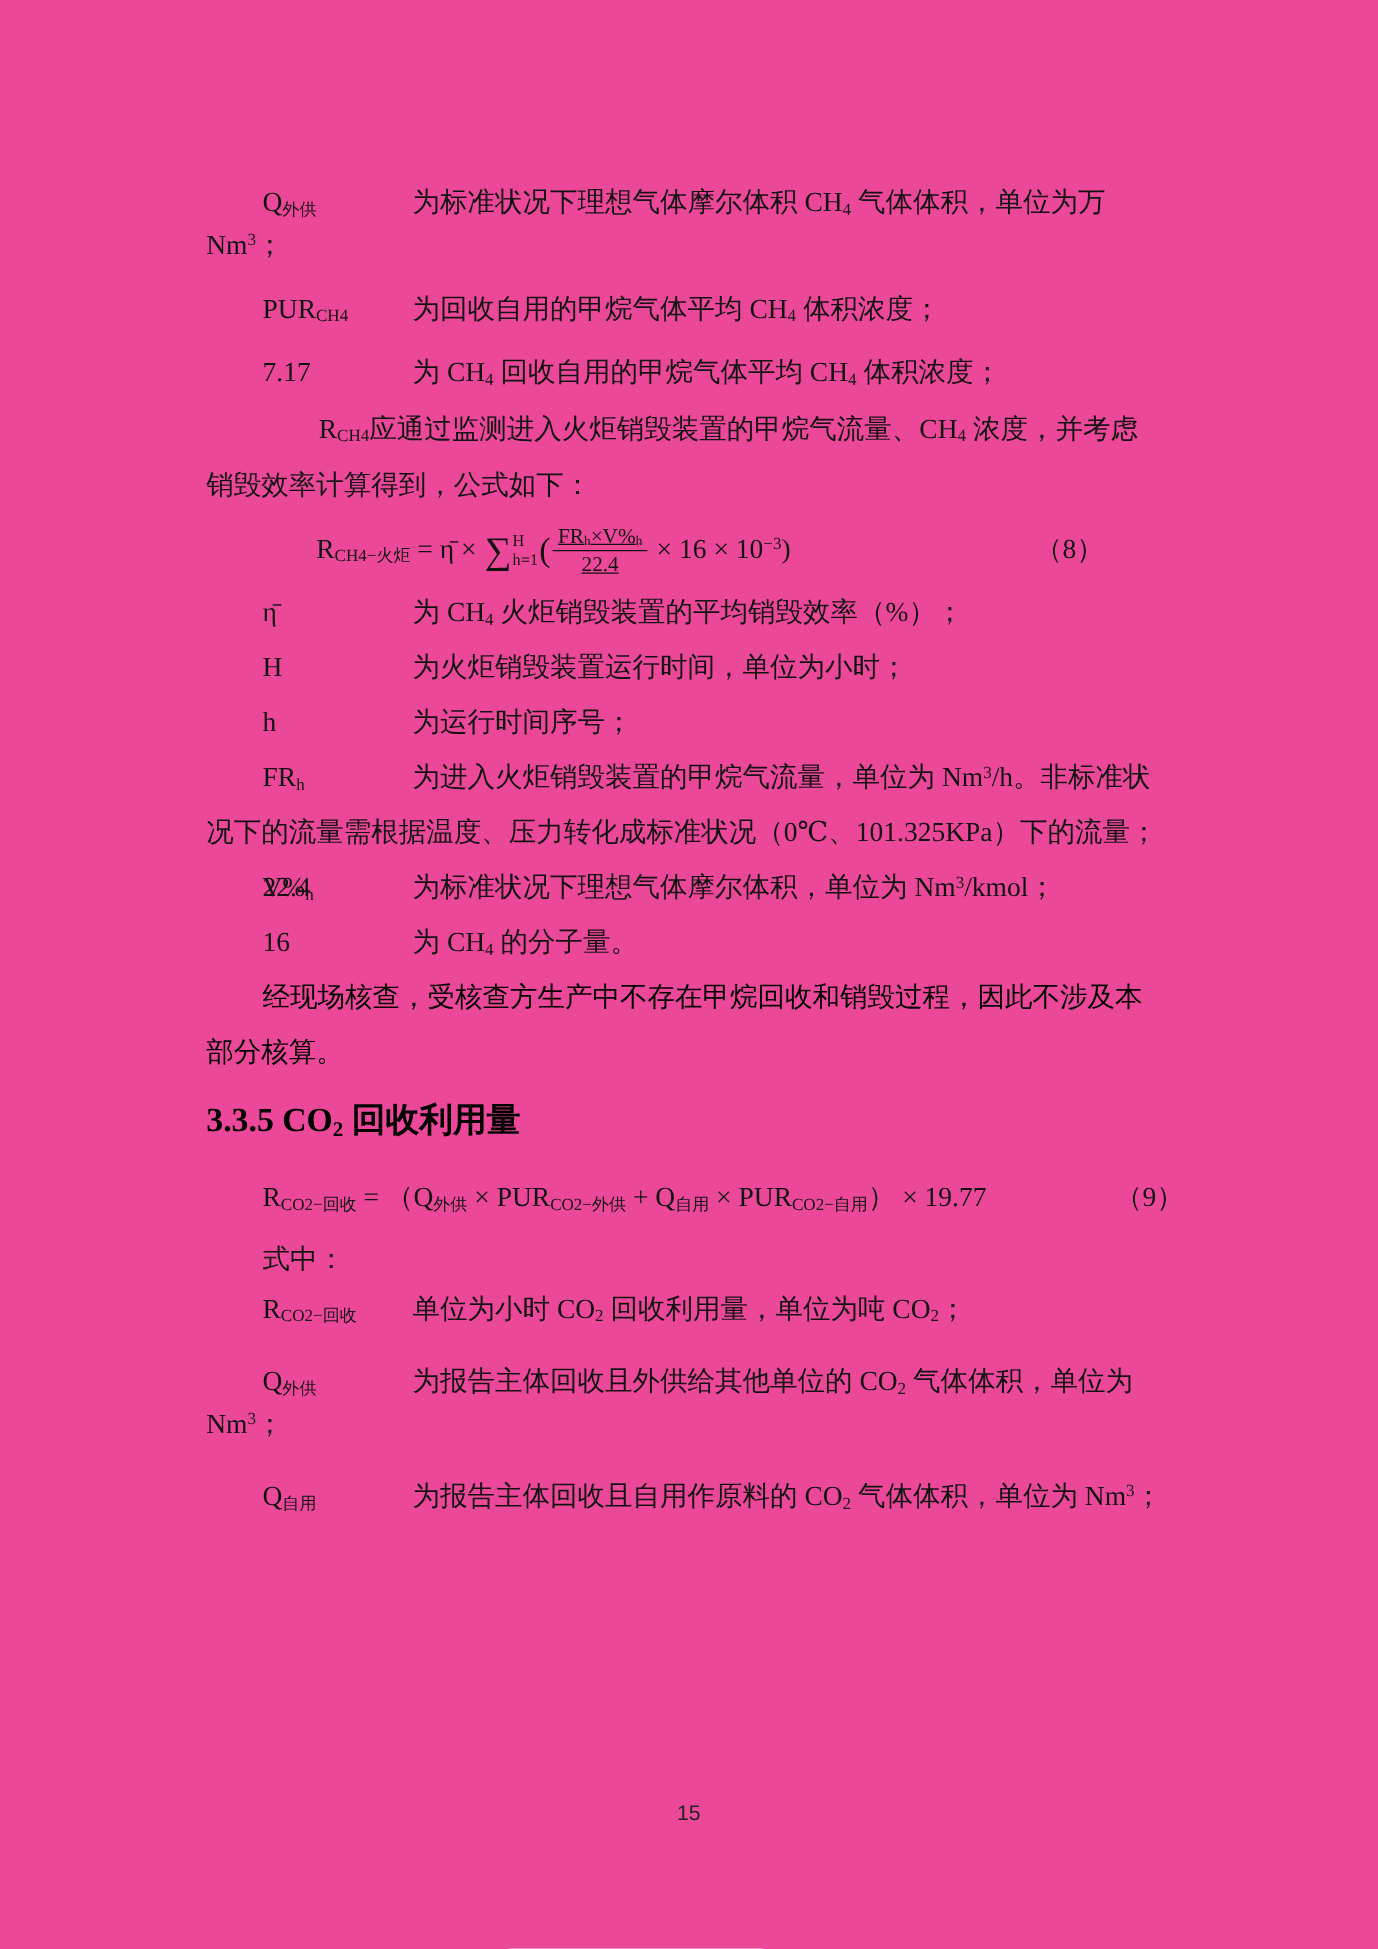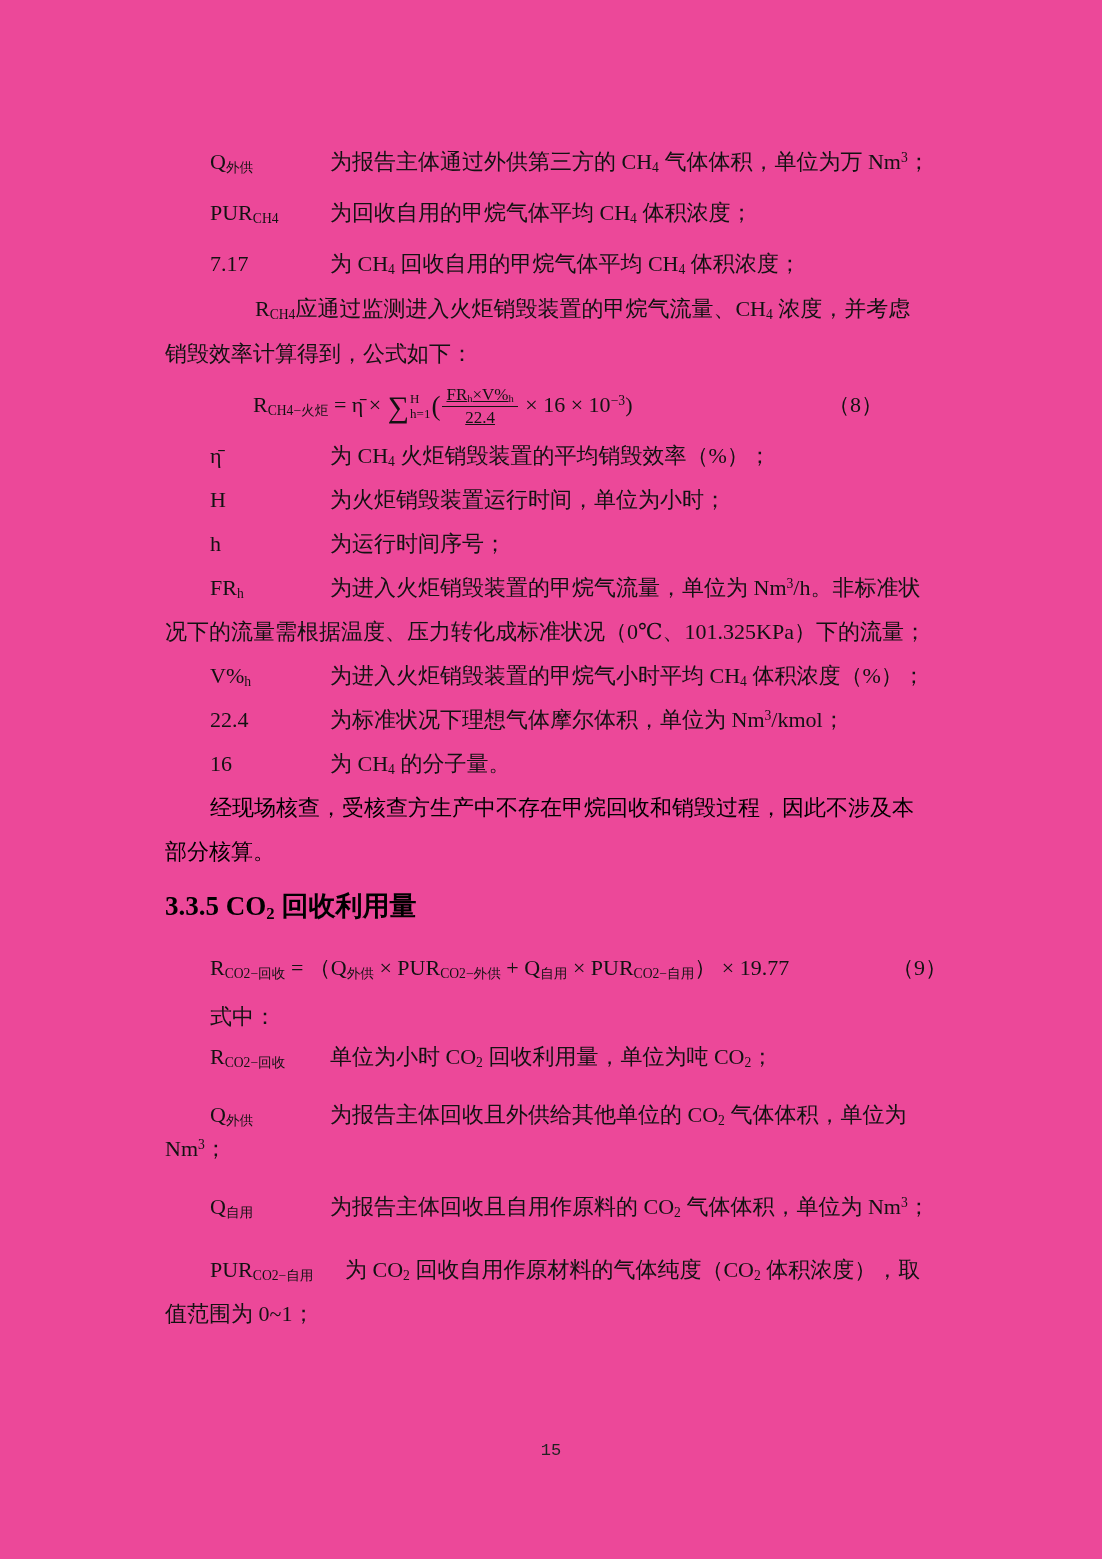--- a/index.html
+++ b/index.html
@@ -46,31 +46,31 @@
   .note { line-height:44px; text-indent:45px; font-weight:normal; color:#000; }
 
   .heading { margin-top:14px; line-height:36px; font-size:27px; font-weight:bold; color:#000; }
 
   .defs-co2 .def { line-height:34px; margin-bottom:24px; }
   .defs-co2 .def.wide { text-indent:180px; }
   .defs-co2 .def.tall { line-height:44px; margin-bottom:0; }
 
   .page-number {
     position:absolute; top:1441px; left:0; width:100%;
-    text-align:center; font-family:Liberation Mono, monospace; font-size:17px; color:#222;
+    text-align:center; font-family:Liberation Sans, sans-serif; font-size:17px; color:#222;
   }
 </style>
 </head>
 <body>
 
 <div class="page">
   <div class="content">
 
     <div class="def">
-      <span class="term"><span>Q</span><sub>外供</sub></span><span class="desc"><span>为报告主体通过外供第三方的 CH</span><sub>4</sub><span> 气体体积，单位为万 Nm</span><sup>3</sup><span>；</span></span>
+      <span class="term"><span>Q</span><sub>外供</sub></span><span class="desc"><span>为标准状况下理想气体摩尔体积 CH</span><sub>4</sub><span> 气体体积，单位为万 Nm</span><sup>3</sup><span>；</span></span>
     </div>
     <div class="def">
       <span class="term"><span>PUR</span><sub>CH4</sub></span><span class="desc"><span>为回收自用的甲烷气体平均 CH</span><sub>4</sub><span> 体积浓度；</span></span>
     </div>
     <div class="def tight">
       <span class="term"><span>7.17</span></span><span class="desc"><span>为 CH</span><sub>4</sub><span> 回收自用的甲烷气体平均 CH</span><sub>4</sub><span> 体积浓度；</span></span>
     </div>
 
     <div class="para"><span>R</span><sub>CH4</sub><span>应通过监测进入火炬销毁装置的甲烷气流量、CH</span><sub>4</sub><span> 浓度，并考虑销毁效率计算得到，公式如下：</span></div>
 
@@ -93,21 +93,21 @@
       <div class="def">
         <span class="term"><span>H</span></span><span class="desc"><span>为火炬销毁装置运行时间，单位为小时；</span></span>
       </div>
       <div class="def">
         <span class="term"><span>h</span></span><span class="desc"><span>为运行时间序号；</span></span>
       </div>
       <div class="def">
         <span class="term"><span>FR</span><sub>h</sub></span><span class="desc"><span>为进入火炬销毁装置的甲烷气流量，单位为 Nm</span><sup>3</sup><span>/h。非标准状况下的流量需根据温度、压力转化成标准状况（0℃、101.325KPa）下的流量；</span></span>
       </div>
       <div class="def">
-        <span class="term"><span>V%</span><sub>h</sub></span><span class="desc"><span>为进入火炬销毁装置的甲烷气小时平均 CH</span><sub>4</sub><span> 体积浓度（%）；</span></span>
+        <span class="term"><span>V%</span><sub>h</sub></span>
       </div>
       <div class="def">
         <span class="term"><span>22.4</span></span><span class="desc"><span>为标准状况下理想气体摩尔体积，单位为 Nm</span><sup>3</sup><span>/kmol；</span></span>
       </div>
       <div class="def">
         <span class="term"><span>16</span></span><span class="desc"><span>为 CH</span><sub>4</sub><span> 的分子量。</span></span>
       </div>
     </div>
 
     <div class="note">经现场核查，受核查方生产中不存在甲烷回收和销毁过程，因此不涉及本部分核算。</div>
@@ -124,21 +124,18 @@
     <div class="defs-co2">
       <div class="def">
         <span class="term"><span>R</span><sub>CO2−回收</sub></span><span class="desc"><span>单位为小时 CO</span><sub>2</sub><span> 回收利用量，单位为吨 CO</span><sub>2</sub><span>；</span></span>
       </div>
       <div class="def">
         <span class="term"><span>Q</span><sub>外供</sub></span><span class="desc"><span>为报告主体回收且外供给其他单位的 CO</span><sub>2</sub><span> 气体体积，单位为 Nm</span><sup>3</sup><span>；</span></span>
       </div>
       <div class="def">
         <span class="term"><span>Q</span><sub>自用</sub></span><span class="desc"><span>为报告主体回收且自用作原料的 CO</span><sub>2</sub><span> 气体体积，单位为 Nm</span><sup>3</sup><span>；</span></span>
       </div>
-      <div class="def wide tall">
-        <span class="term"><span>PUR</span><sub>CO2−自用</sub></span><span class="desc"><span>为 CO</span><sub>2</sub><span> 回收自用作原材料的气体纯度（CO</span><sub>2</sub><span> 体积浓度），取值范围为 0~1；</span></span>
-      </div>
     </div>
 
   </div>
 
   <div class="page-number">15</div>
 </div>
 
 </body></html>

